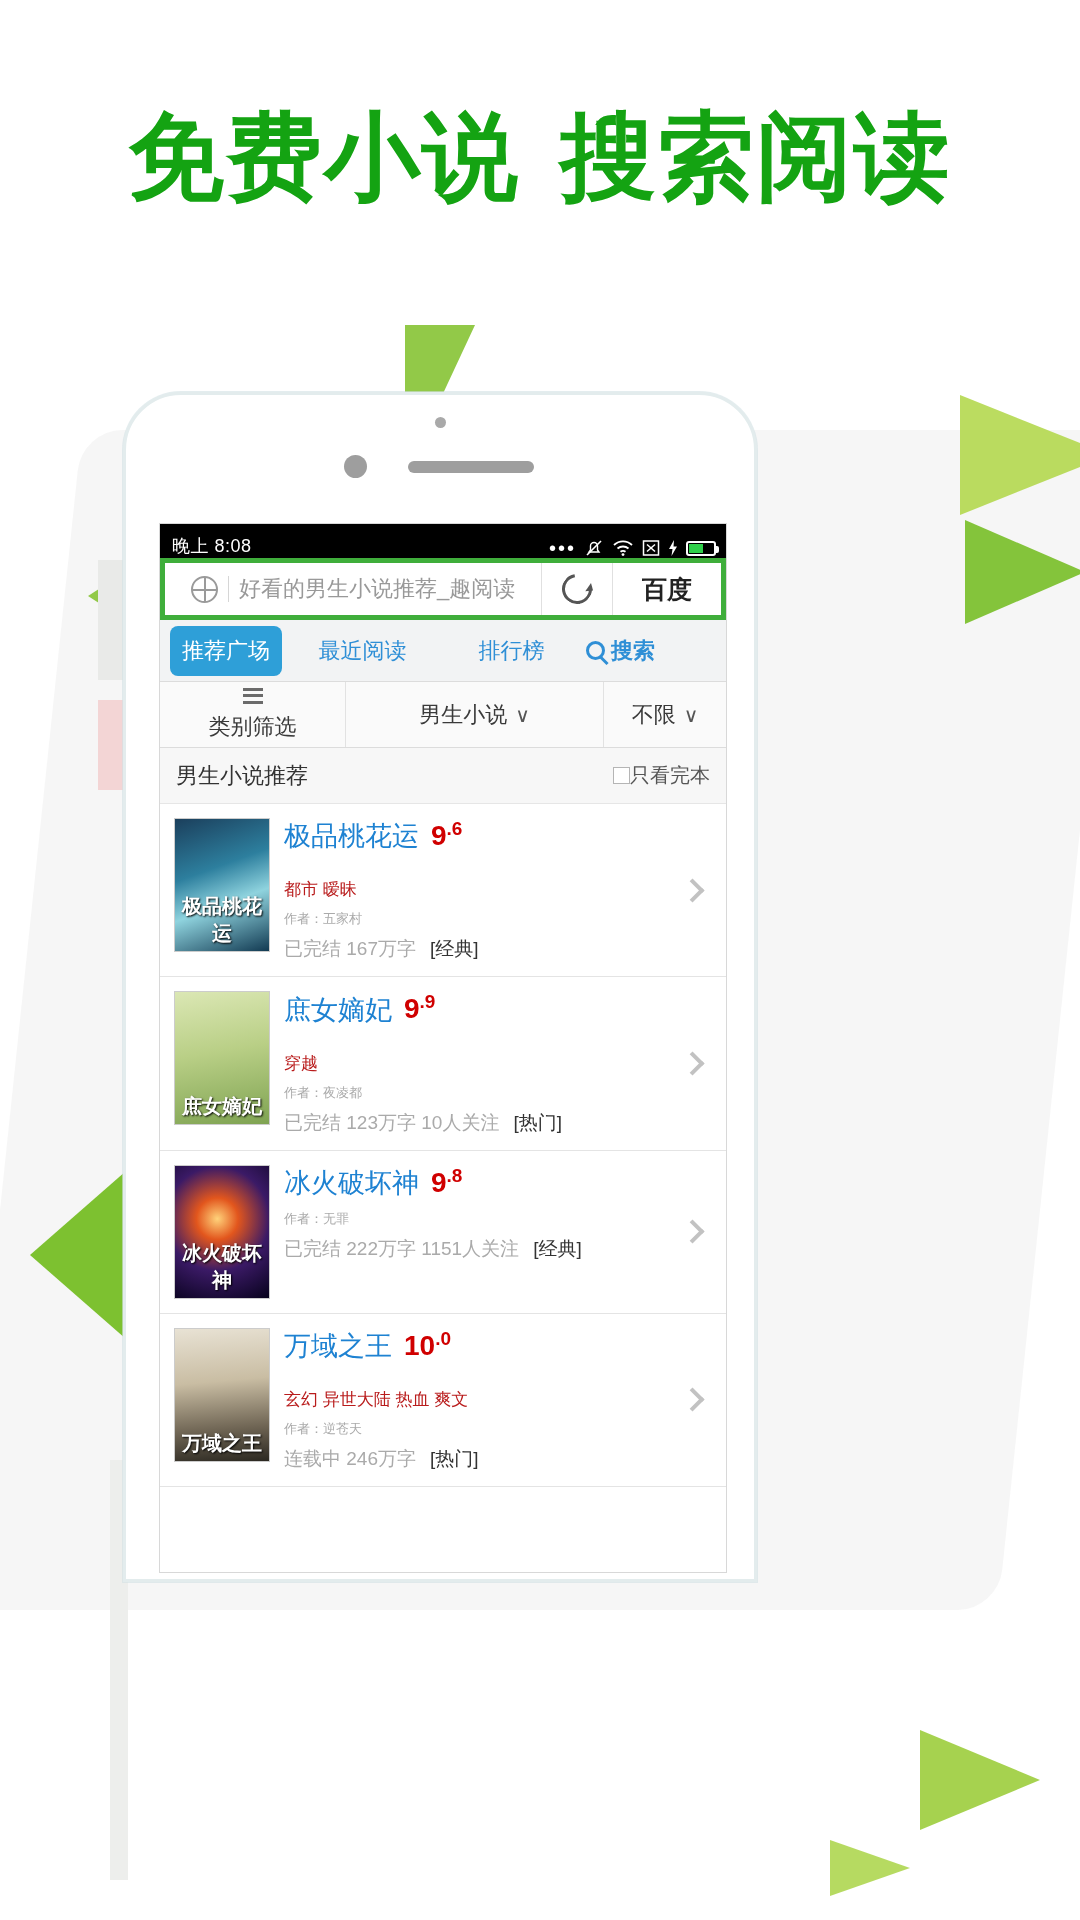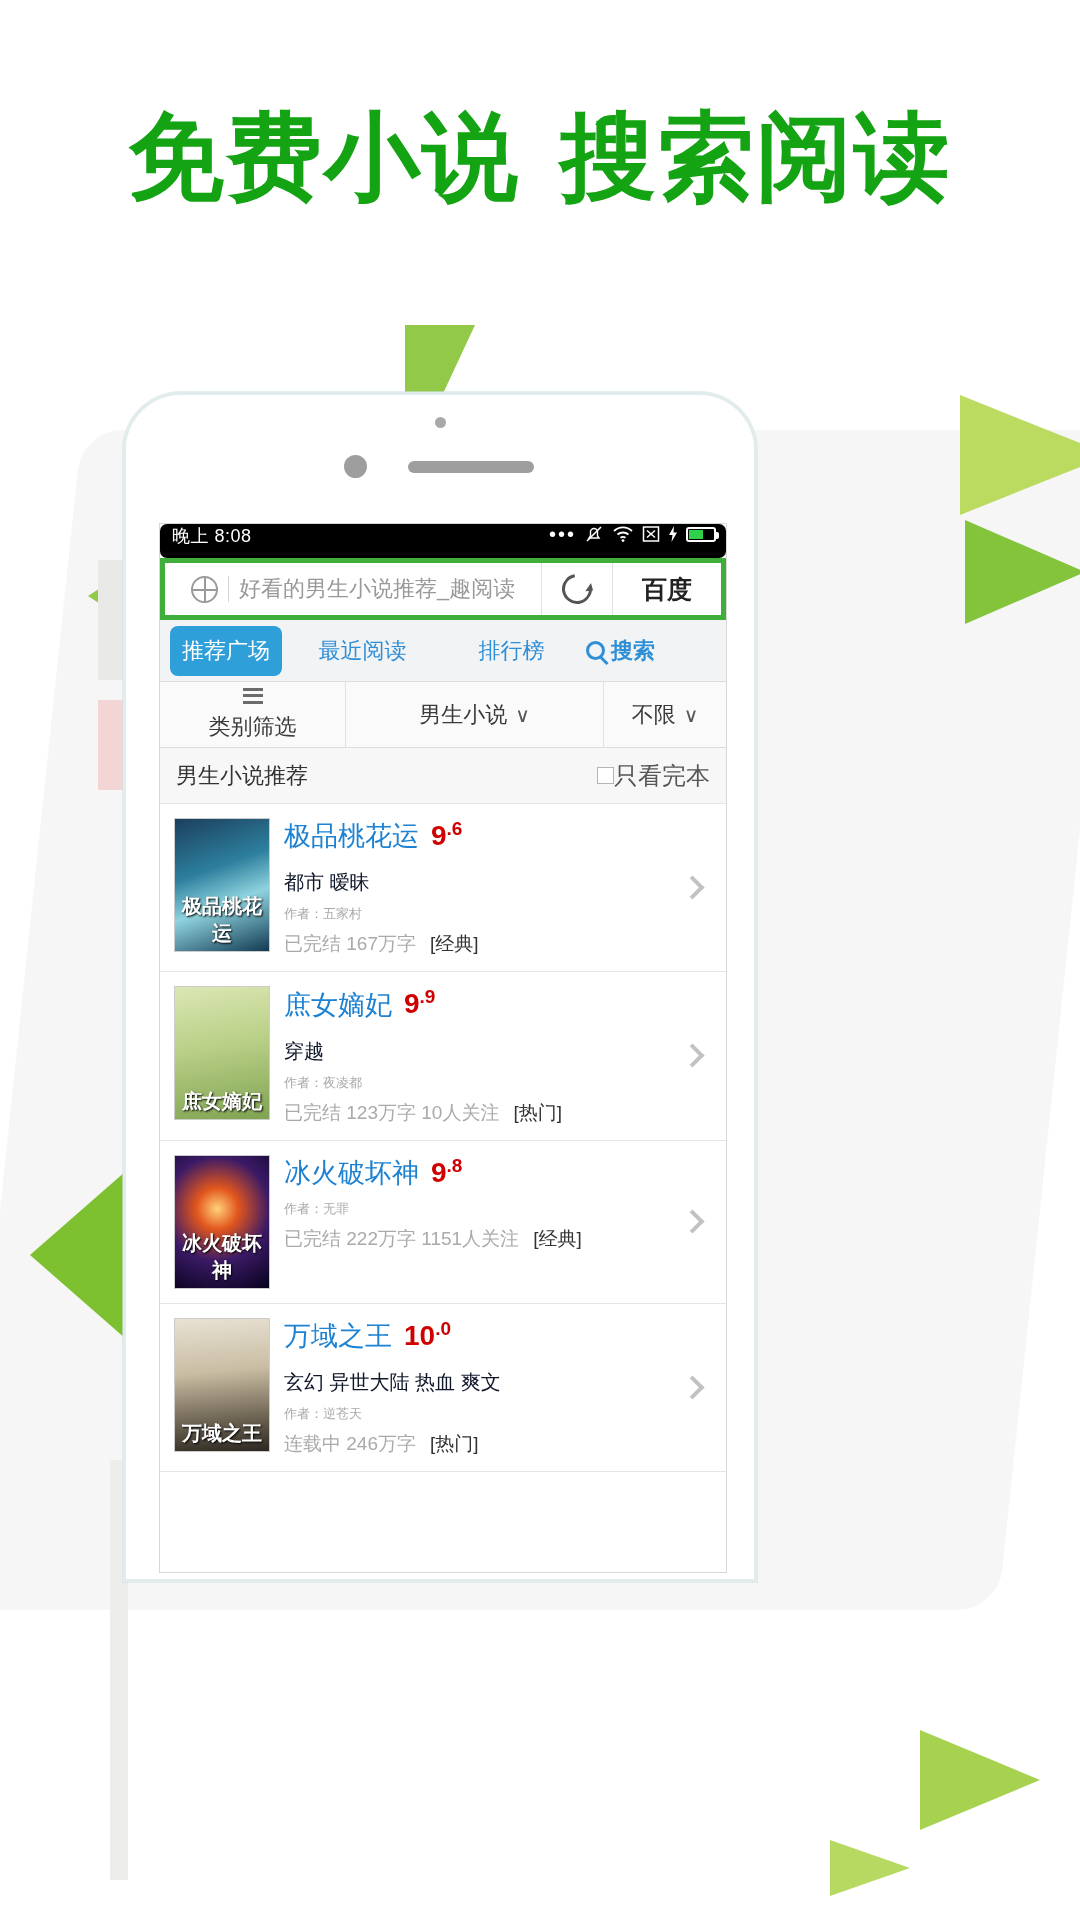--- a/index.html
+++ b/index.html
@@ -65,23 +65,23 @@
     position:absolute; left:33px; top:128px;
     width:568px; height:1050px;
     background:#ffffff;
     border:1px solid #d8d8d8;
     overflow:hidden;
   }
 
   
   .statusbar {
     height:34px; background:#000;
-    display:flex; align-items:flex-start; justify-content:space-between;
+    display:flex; align-items:flex-end; justify-content:space-between;
     padding:0 10px 0 12px;
-    color:#fff; font-size:18px;border-radius:7px;
+    color:#fff; font-size:18px;
   }
   .status-time { letter-spacing:.5px; font-family:"Liberation Sans",sans-serif; }
   .status-icons { display:flex; align-items:center; gap:8px; }
   .si { display:inline-flex; align-items:center; }
   .dots { letter-spacing:2px; font-size:20px; line-height:10px; }
   .batt { width:30px; height:15px; border:2px solid #fff; border-radius:3px; position:relative; display:inline-block;}
   .batt::after { content:""; position:absolute; right:-5px; top:3px; width:3px; height:7px; background:#fff; border-radius:0 2px 2px 0;}
   .batt i { position:absolute; left:1px; top:1px; bottom:1px; width:55%; background:#2fd04a; display:block;}
 
   
@@ -126,37 +126,37 @@
   .f1 { width:186px;flex-direction:column; }
   .f2 { flex:1; }
   .f3 { width:122px; }
   .list-ic { width:20px; height:16px; display:inline-flex; flex-direction:column; justify-content:space-between; flex:none;}
   .list-ic span { display:block; height:3px; background:#6b6b6b; }
   .caret { font-size:20px; color:#555; }
 
   
   .sec-head { height:56px; display:flex; align-items:center; justify-content:space-between; padding:0 16px; background:#f7f7f7; border-bottom:1px solid #e6e6e6;}
   .sec-title { font-size:22px; color:#333;font-family:Liberation Serif, serif; }
-  .only-full { display:flex; align-items:center; font-size:24px; color:#555;}
+  .only-full { display:flex; align-items:center; font-size:20px; color:#555;}
   .cbox { width:17px; height:17px; border:1px solid #b5b5b5; background:#fff; display:inline-block;}
 
   
   .book { display:flex; padding:14px 14px 14px 14px; border-bottom:1px solid #e4e4e4; align-items:flex-start; gap:14px; background:#fff;}
   .cover { width:96px; height:134px; flex:none; border:1px solid #ccc; position:relative; overflow:hidden; }
   .cover .cap { position:absolute; left:0; right:0; bottom:4px; text-align:center; color:#fff; font-weight:bold; font-size:20px; text-shadow:1px 1px 2px #000;}
   .c1 { background:linear-gradient(160deg,#1b3f5c 0%,#2d7f9e 38%,#8fd3de 62%,#123a52 100%); }
   .c2 { background:linear-gradient(170deg,#dbe7b4 0%,#b9cf86 45%,#7fa352 100%); }
   .c3 { background:radial-gradient(circle at 45% 40%, #ffd27a 0%, #e2561d 22%, #3b1a66 55%, #07021c 100%); }
   .c4 { background:linear-gradient(175deg,#e8e2d4 0%,#c9bda3 40%,#6e6453 75%,#2b2821 100%); }
   .binfo { flex:1; min-width:0; }
   .brow1 { display:flex; align-items:baseline; gap:12px; }
   .btitle { font-size:27px; color:#1e82d2; white-space:nowrap;}
   .score { color:#d00000; font-weight:bold; font-size:28px; white-space:nowrap;}
   .score sup { font-size:19px; }
-  .btags { margin-top:15px; font-size:20px; color:#0f172a; white-space:nowrap; overflow:hidden;}
+  .btags { margin-top:24px; font-size:17px; color:#b91c1c; white-space:nowrap; overflow:hidden;}
   .bauthor { margin-top:9px; font-size:13px; color:#aaa;}
   .bmeta { margin-top:8px; font-size:19px; color:#aaa; display:flex; gap:14px; align-items:baseline;}
   .bmeta .badge { color:#333; }
   .chev { width:40px; flex:none; display:flex; align-items:center; justify-content:center; align-self:center;}
   .chev i { display:block; width:17px; height:17px; border-right:4px solid #c2c2c2; border-top:4px solid #c2c2c2; transform:rotate(45deg);}
   .list-bottom { height:22px; background:#fff; }
 </style>
 </head>
 <body>
 

